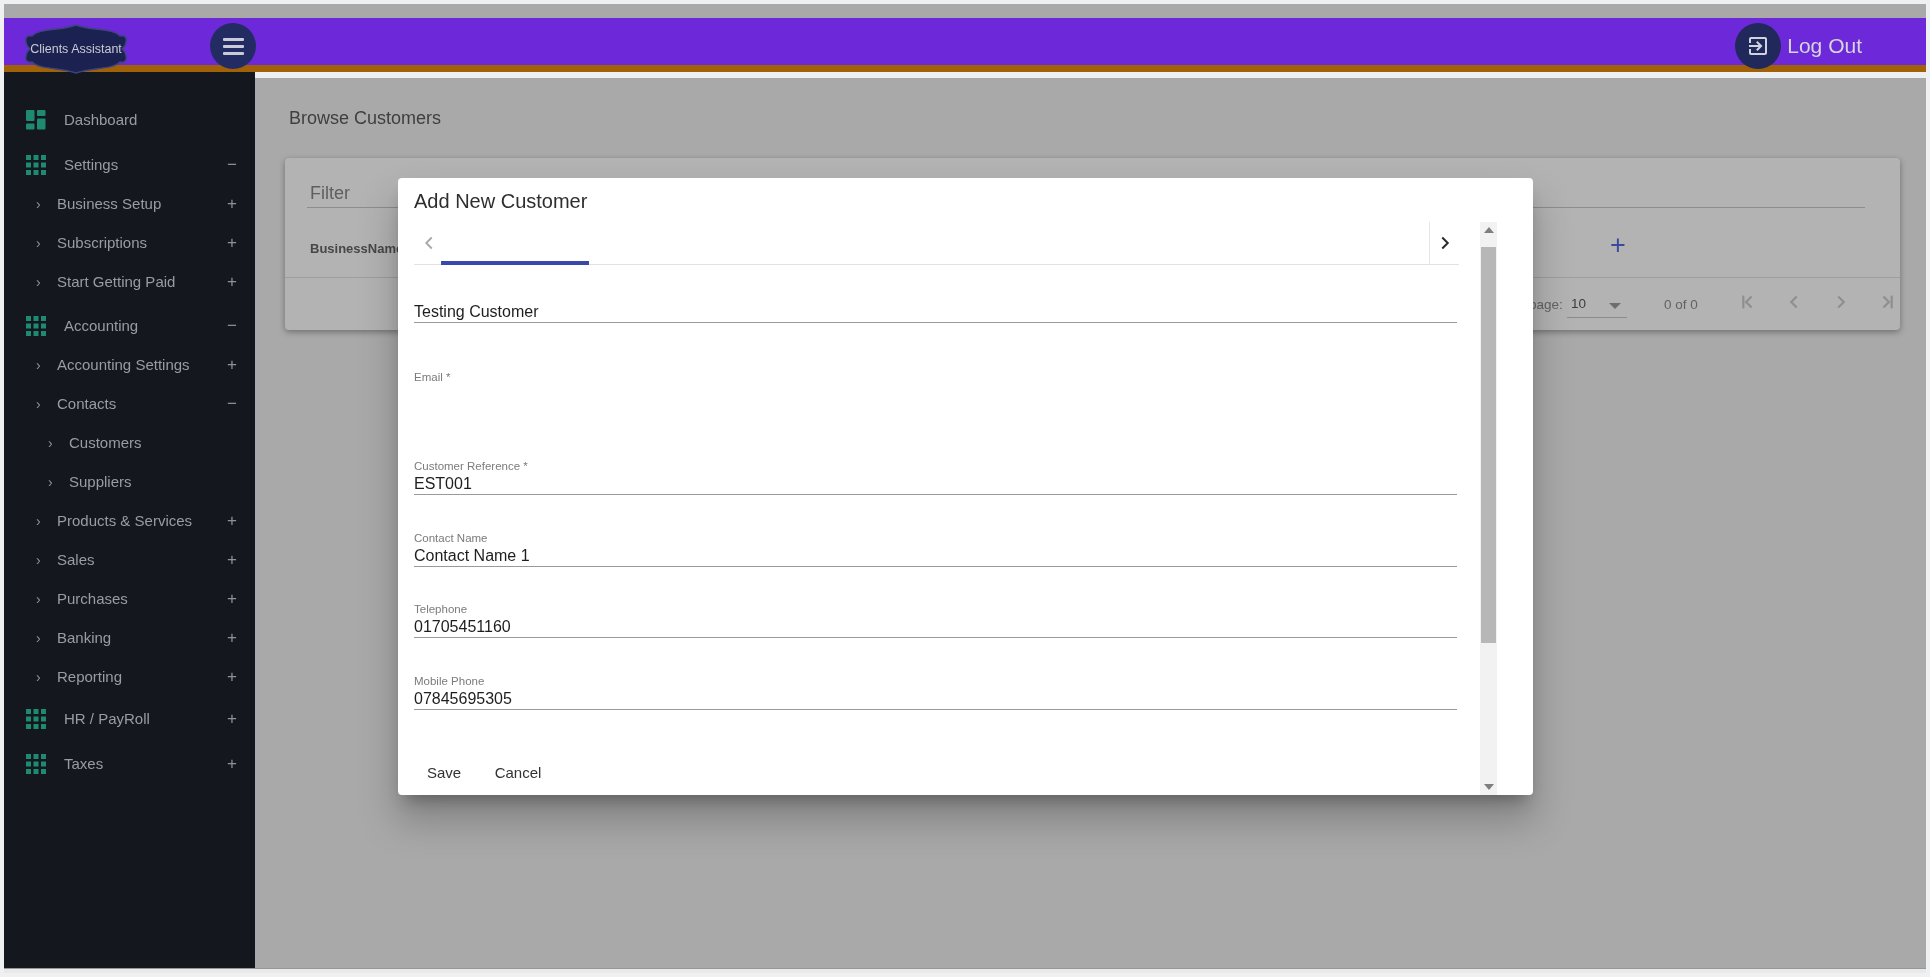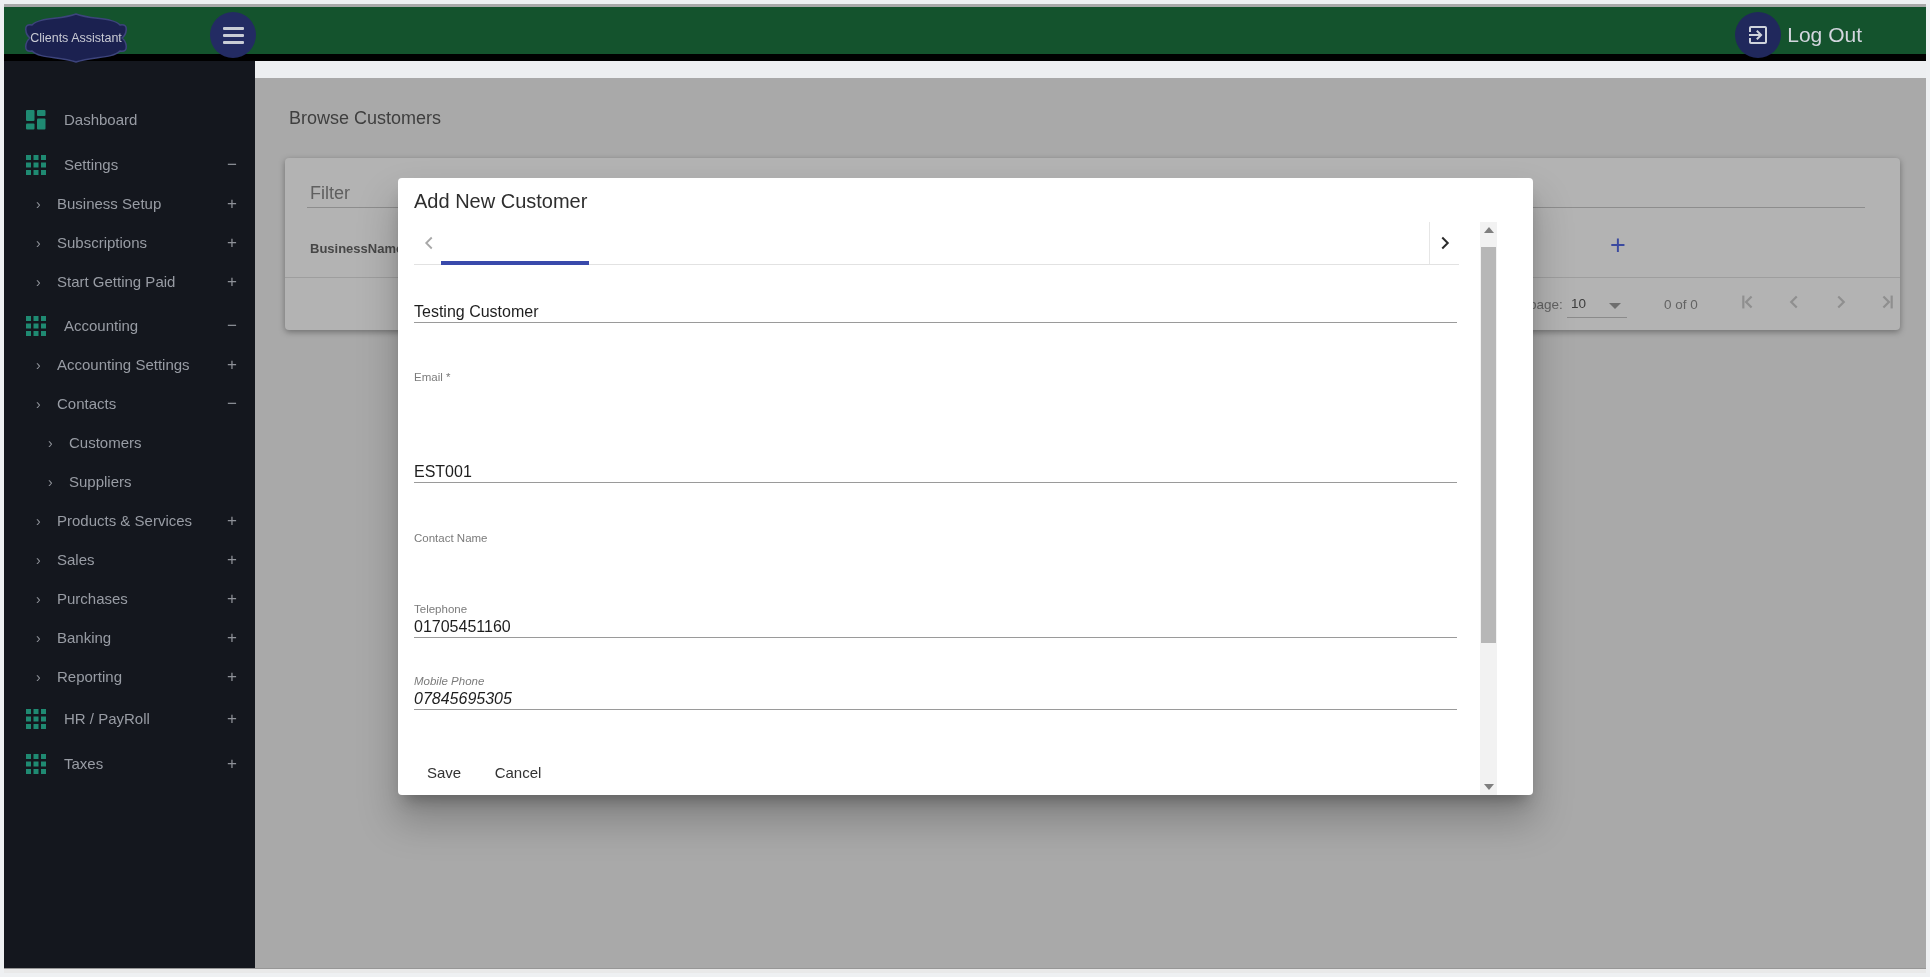--- a/index.html
+++ b/index.html
@@ -4,21 +4,21 @@
 <style>
   html,body{margin:0;padding:0;background:#ffffff;font-family:"Liberation Sans",sans-serif;}
   *{box-sizing:border-box;}
   #app{position:relative;width:1930px;height:977px;overflow:hidden;background:#a9a9a9;}
 
   
   .frame{position:absolute;inset:0;border:4px solid #eef0f2;z-index:60;pointer-events:none;}
   .bottom-strip{position:absolute;left:0;right:0;top:968px;height:6px;background:#e9e9e9;border-top:1px solid #979797;z-index:55;}
 
   
-  .navbar{position:absolute;left:4px;right:4px;top:7px;height:54px;background:#14532d;border-bottom:7px solid #000000;z-index:20;}
+  .navbar{position:absolute;left:4px;right:4px;top:18px;height:54px;background:#6d28d9;border-bottom:7px solid #a16207;z-index:20;}
   .logo{position:absolute;left:17px;top:4px;width:110px;height:54px;display:flex;align-items:center;justify-content:center;}
   .logo svg{position:absolute;inset:0;width:110px;height:54px;}
   .logo-text{position:relative;color:#c9cbd4;font-size:12.5px;z-index:2;white-space:nowrap;}
   .hamburger{position:absolute;left:206px;top:5px;width:46px;height:46px;border-radius:50%;background:#232b63;display:flex;flex-direction:column;align-items:center;justify-content:center;gap:4px;cursor:pointer;}
   .hamburger i{display:block;width:21px;height:3px;background:#c9ccd6;border-radius:1px;}
   .logout{position:absolute;right:64px;top:5px;display:flex;align-items:center;gap:6px;cursor:pointer;}
   .logout-circle{width:46px;height:46px;border-radius:50%;background:#20285c;display:flex;align-items:center;justify-content:center;}
   .logout-label{color:#d3d6de;font-size:21px;}
 
   
@@ -62,21 +62,21 @@
   .tab-prev{position:absolute;left:0;top:0;height:100%;width:30px;display:flex;align-items:center;justify-content:center;cursor:pointer;}
   .tab-next{position:absolute;right:0;top:0;height:100%;width:30px;display:flex;align-items:center;justify-content:center;border-left:1px solid #e6e6e6;cursor:pointer;}
   .tabs{position:absolute;left:23px;top:0;height:100%;display:flex;}
   .tab{width:158px;height:100%;display:flex;align-items:center;justify-content:center;font-size:14px;color:#5f5f5f;cursor:pointer;}
   .inkbar{position:absolute;left:27px;bottom:-1px;width:148px;height:4px;background:#3949ab;}
   .field{position:absolute;left:16px;width:1043px;}
   .flabel{font-size:11.5px;color:#7b7b7b;line-height:12px;}
   .fvalue{margin-top:2px;font-size:16px;color:#1e1e1e;line-height:20px;border-bottom:1px solid #9a9a9a;}
   .field.email .fvalue{padding-bottom:21px;}
   .field.email .vmain{text-decoration-line:underline;text-decoration-style:wavy;text-decoration-color:#e8453c;text-decoration-thickness:1px;text-underline-offset:4px;}
-  .f1{top:122px;} .f2{top:193px;} .f3{top:282px;} .f4{top:354px;} .f5{top:425px;} .f6{top:497px;font-style:italic;}
+  .f1{top:122px;} .f2{top:193px;} .f3{top:282px;} .f4{top:354px;} .f5{top:425px;} .f6{top:497px;}
   .dlg-btn{position:absolute;top:580px;height:30px;line-height:30px;font-size:15px;color:#333333;text-align:center;cursor:pointer;border-radius:3px;}
   .btn-save{left:16px;width:60px;}
   .btn-cancel{left:84px;width:72px;}
 
   
   .sbar{position:absolute;left:1082px;top:44px;width:17px;height:573px;background:#f2f2f2;}
   .sb-up,.sb-down{position:absolute;left:0;width:17px;height:16px;display:flex;align-items:center;justify-content:center;cursor:pointer;}
   .sb-up{top:0;} .sb-down{bottom:0;}
   .sb-up i{width:0;height:0;border-left:5px solid transparent;border-right:5px solid transparent;border-bottom:6px solid #7f7f7f;}
   .sb-down i{width:0;height:0;border-left:5px solid transparent;border-right:5px solid transparent;border-top:6px solid #7f7f7f;}
@@ -353,25 +353,27 @@
 
         <div class="field f1">
           <div class="fvalue"><span class="vmain">Testing Customer</span><span class="vrest"></span></div>
         </div>
 
         <div class="field f2 email">
           <div class="flabel">Email *</div>
         </div>
 
         <div class="field f3">
+          <div class="flabel">Customer Reference *</div>
           <div class="fvalue"><span class="vmain">EST001</span><span class="vrest"></span></div>
         </div>
 
         <div class="field f4">
           <div class="flabel">Contact Name</div>
+          <div class="fvalue"><span class="vmain">Contact Name 1</span><span class="vrest"></span></div>
         </div>
 
         <div class="field f5">
           <div class="flabel">Telephone</div>
           <div class="fvalue"><span class="vmain">01705451160</span><span class="vrest"></span></div>
         </div>
 
         <div class="field f6">
           <div class="flabel">Mobile Phone</div>
           <div class="fvalue"><span class="vmain">07845695305</span><span class="vrest"></span></div>

